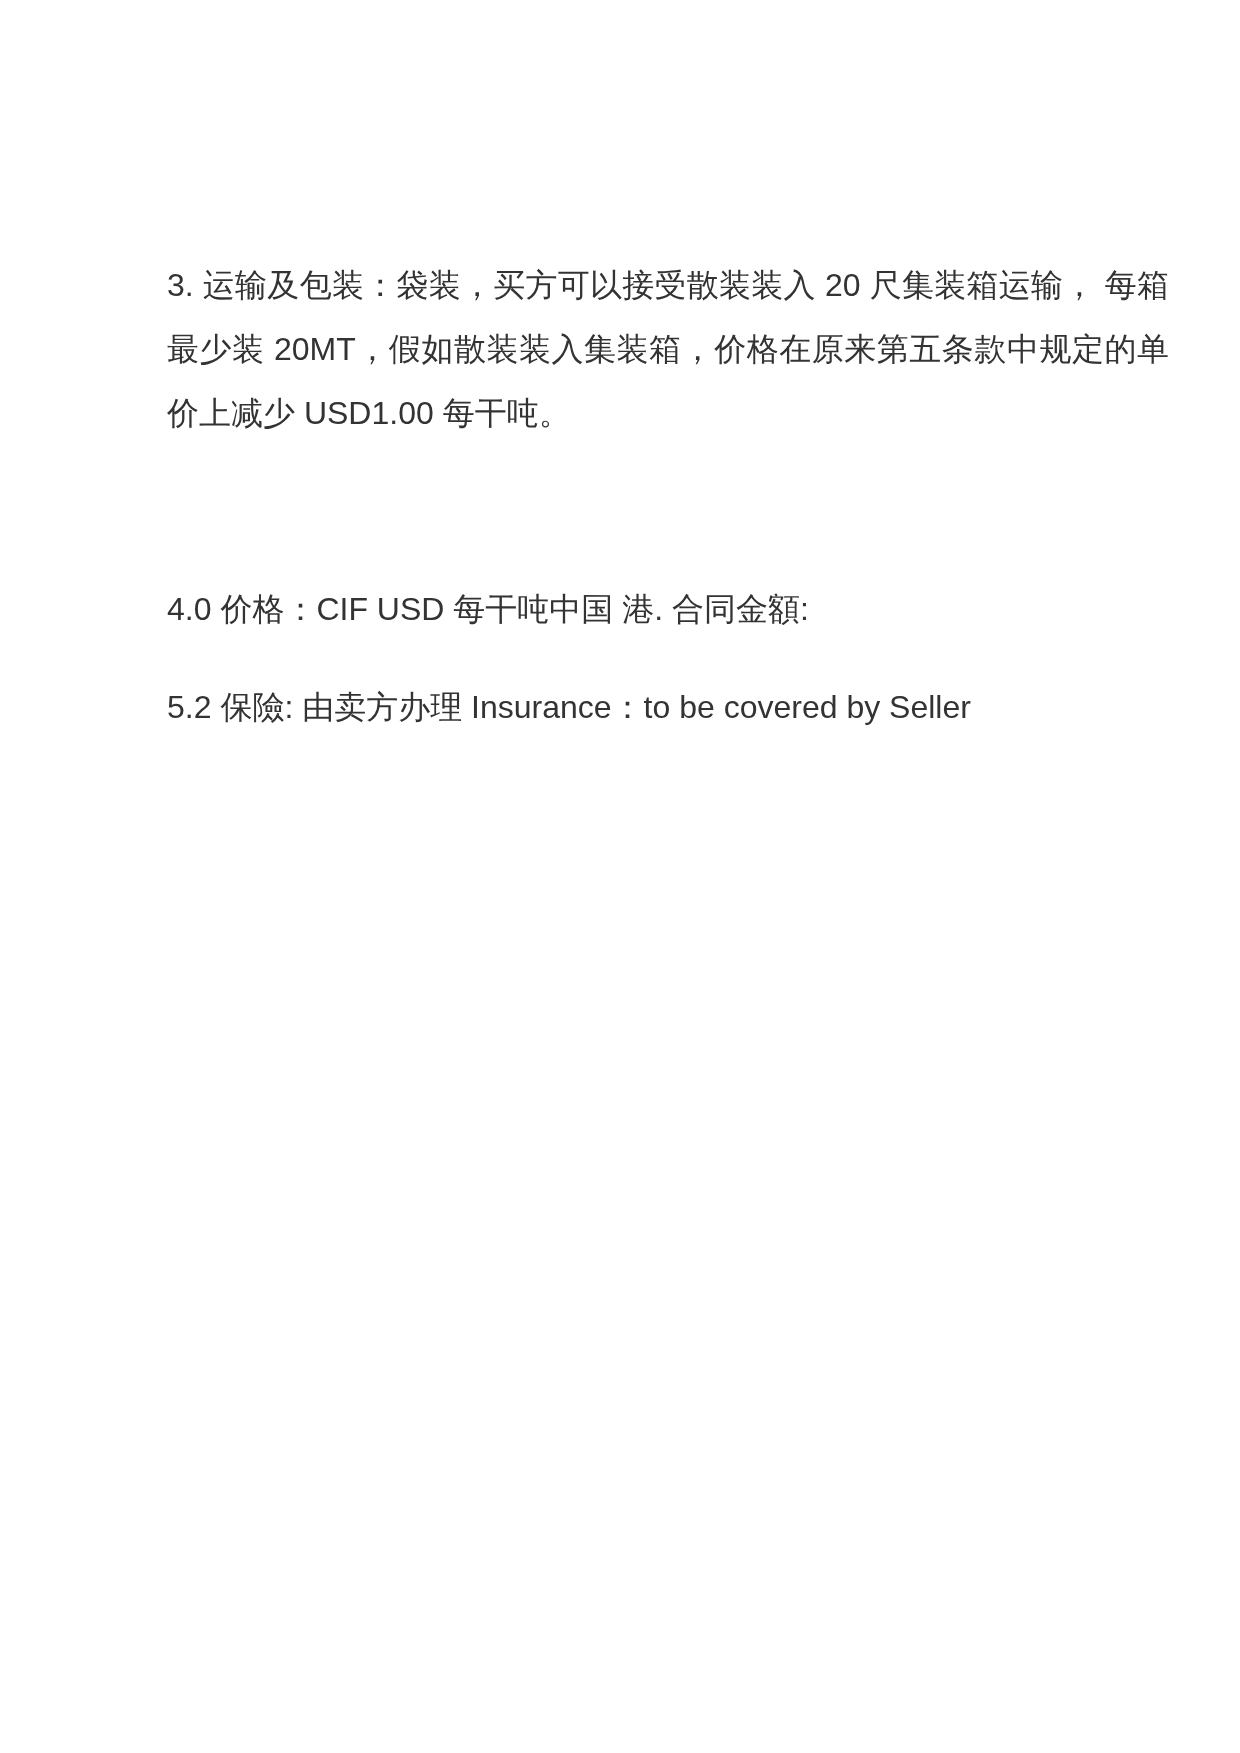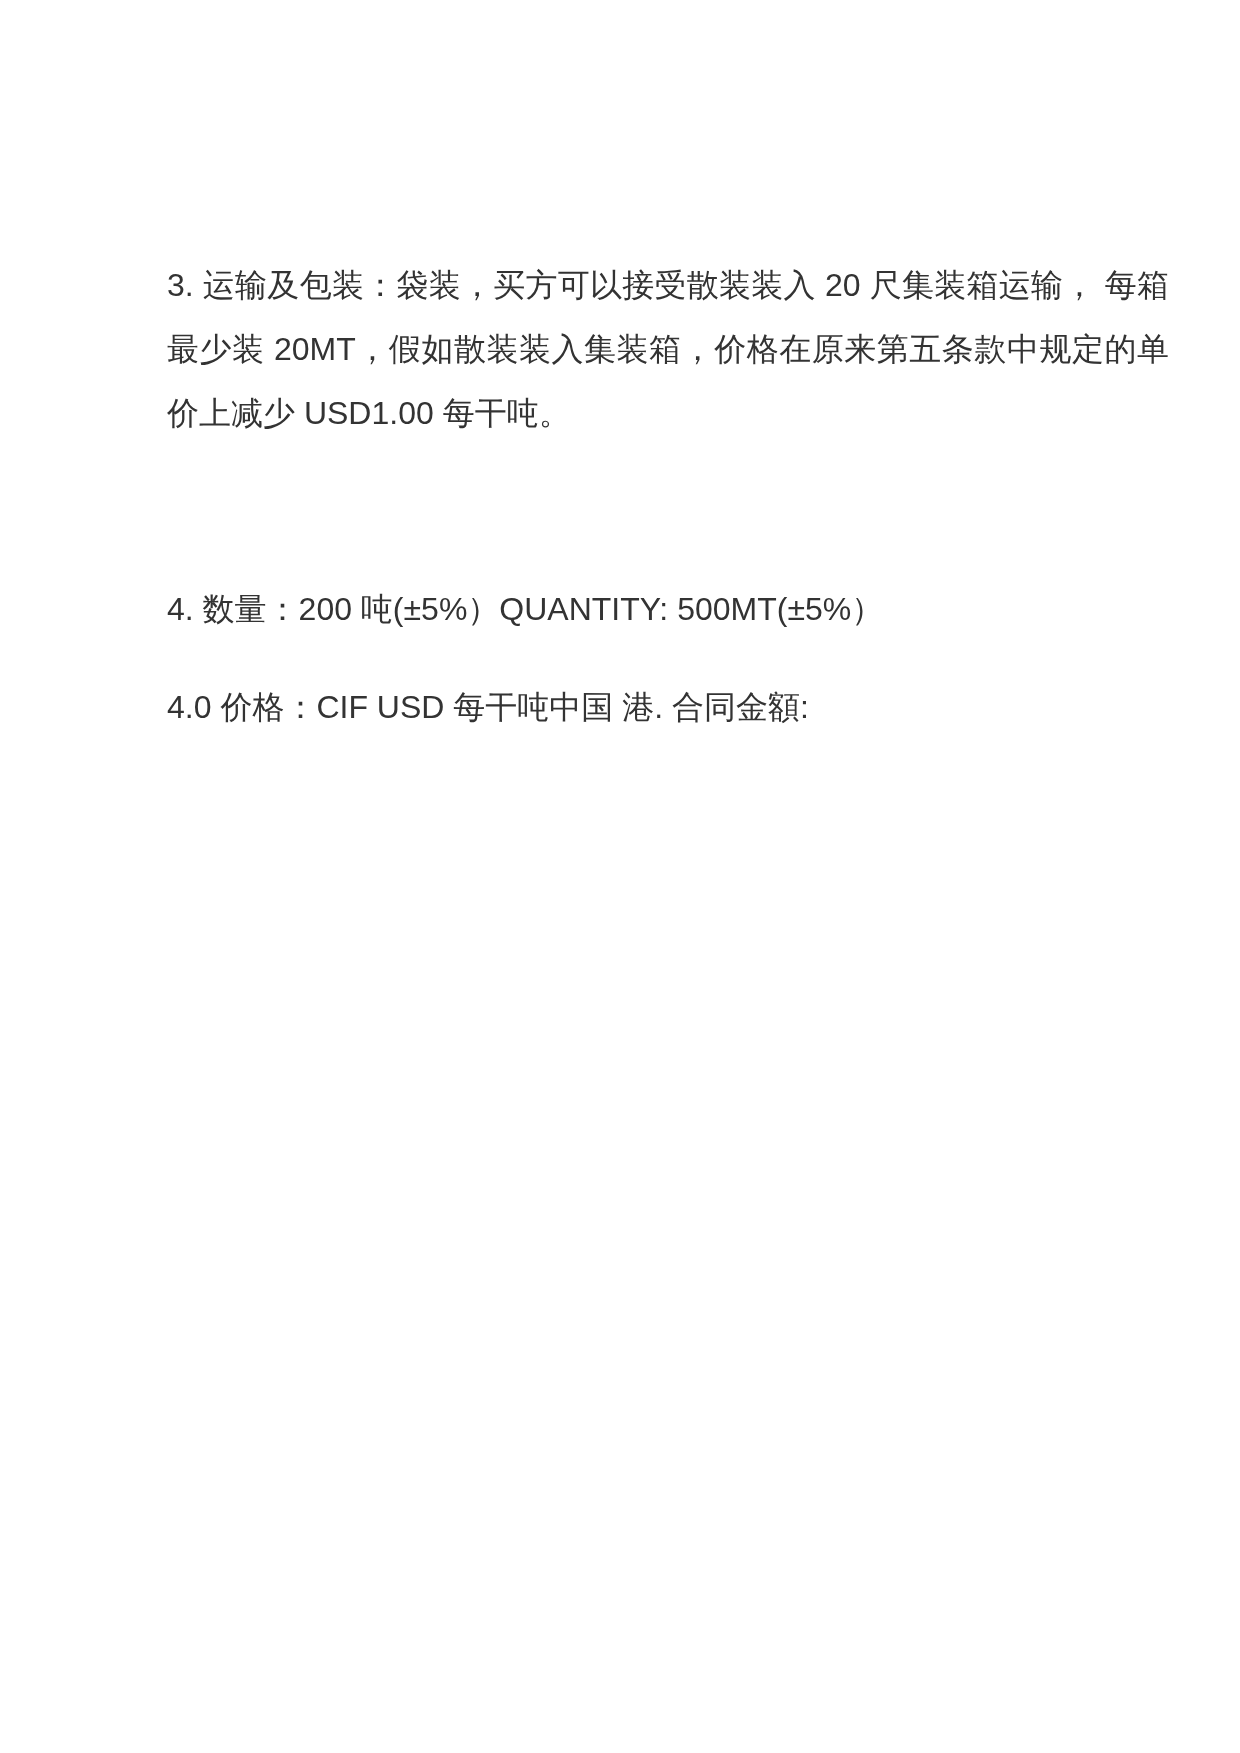--- a/index.html
+++ b/index.html
@@ -33,20 +33,20 @@
 </style>
 </head>
 <body>
 
 <main class="page">
   <p class="para">3. 运输及包装：袋装，买方可以接受散装装入 20 尺集装箱运输， 每箱最少装 20MT，假如散装装入集装箱，价格在原来第五条款中规定的单价上减少 USD1.00 每干吨。</p>
 
 
   <div class="blank-block"></div>
 
-  <p class="para">4. 数量：200 吨(±5%）QUANTITY: 500MT(±5%）</p>
 
 
   <p class="para">4.0 价格：CIF USD 每干吨中国 港. 合同金額:</p>
 
 
 
+  <p class="para">5.2 保險: 由卖方办理 Insurance：to be covered by Seller</p>
 </main>
 
 </body></html>

